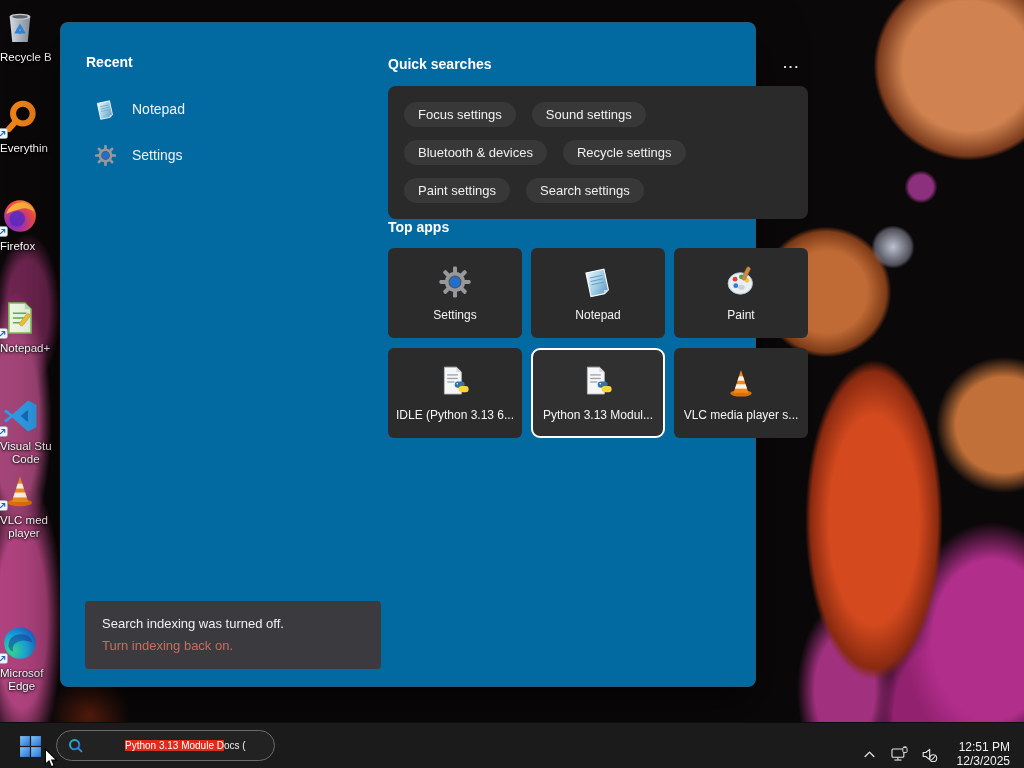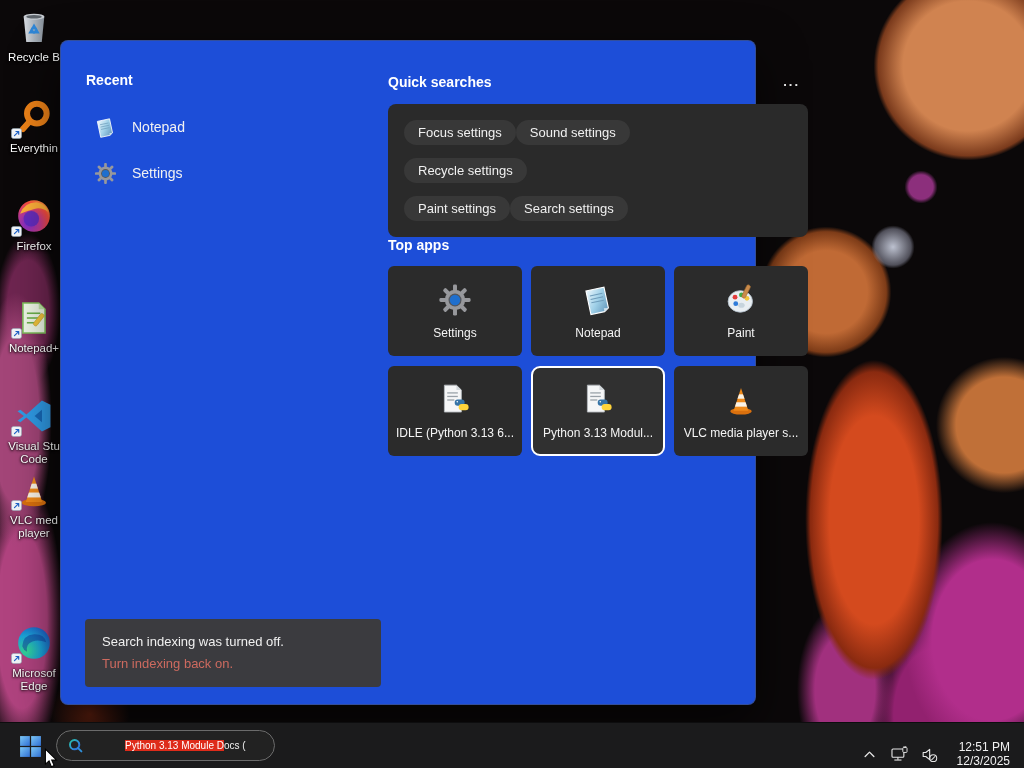--- a/index.html
+++ b/index.html
@@ -21,51 +21,51 @@
       radial-gradient(ellipse 60px 110px at 845px 690px, #a1307e 0 50%, transparent 80%),
       radial-gradient(ellipse 42px 150px at 16px 420px, #a34578 0 55%, transparent 85%),
       radial-gradient(ellipse 48px 170px at 22px 620px, #b0437f 0 52%, transparent 85%),
       radial-gradient(ellipse 38px 90px at 28px 310px, #6e2550 0 55%, transparent 85%),
       radial-gradient(circle 55px at 90px 714px, rgba(205,62,22,.45), transparent 72%),
       #0b0809;
   }
 
   
   .dicon { position:absolute; left:0; width:68px; display:flex; flex-direction:column;
-    align-items:center; z-index:2; cursor:default; }
+    align-items:flex-start; z-index:2; cursor:default; }
   .dicon .iwrap { position:relative; width:40px; height:42px; display:flex;
     align-items:center; justify-content:center; }
   .dicon .iwrap svg.main { width:38px; height:38px; }
   .dicon .badge { position:absolute; left:-3px; bottom:0; width:11px; height:11px; }
   .dicon .lbl { margin-top:3px; font-size:11.5px; line-height:13px; text-align:center;
     color:#fff; text-shadow:0 1px 3px rgba(0,0,0,.95), 0 0 2px rgba(0,0,0,.8);
     white-space:nowrap; }
   .dicon .lbl span { display:block; }
 
   
-  #panel { position:absolute; left:60px; top:40px; width:696px; height:665px;
-    background:#1d4ed8; border:1px solid rgba(80,80,80,.45); border-radius:8px;
+  #panel { position:absolute; left:60px; top:22px; width:696px; height:665px;
+    background:#0369a1; border:1px solid rgba(80,80,80,.45); border-radius:8px;
     box-shadow:0 18px 48px rgba(0,0,0,.65); z-index:5; }
 
   .sec-heading { font-size:14px; font-weight:700; color:#fff; }
 
   #recent-col { position:absolute; left:25px; top:31px; width:270px; }
   .recent-item { display:flex; align-items:center; gap:15px; height:46px;
     padding-left:8px; border-radius:6px; cursor:pointer; }
   .recent-item svg { width:23px; height:23px; }
   .recent-item .rlbl { font-size:14px; color:#f2f2f2; }
   #recent-col .sec-heading { margin-bottom:16px; }
 
   #right-col { position:absolute; left:327px; top:31px; width:420px; }
   #qs-header { display:flex; align-items:center; justify-content:space-between; }
   #qs-more { font-size:13px; font-weight:700; letter-spacing:2px; color:#e8e8e8;
     padding:2px 8px; border-radius:4px; cursor:pointer; }
   #qs-card { margin-top:13px; background:#2a2a2a; border-radius:8px; padding:16px;
     display:flex; flex-direction:column; gap:13px; }
-  .pill-row { display:flex; }
+  .pill-row { display:flex; gap:16px; }
   .pill { background:#383838; border-radius:14px; padding:5px 14px; font-size:13px;
     color:#f0f0f0; white-space:nowrap; cursor:pointer; }
 
   #topapps-heading { }
   #tiles { margin-top:13px; display:grid; grid-template-columns:repeat(3,134px);
     grid-auto-rows:90px; gap:10px 9px; }
   .tile { background:#2b2b2b; border-radius:6px; display:flex; flex-direction:column;
     align-items:center; justify-content:center; gap:9px; cursor:pointer; }
   .tile svg { width:34px; height:34px; }
   .tile .tlbl { font-size:12px; color:#f5f5f5; max-width:122px; white-space:nowrap;
@@ -402,20 +402,21 @@
       <div id="qs-header">
         <div class="sec-heading">Quick searches</div>
         <div id="qs-more">...</div>
       </div>
       <div id="qs-card">
         <div class="pill-row">
           <div class="pill">Focus settings</div>
           <div class="pill">Sound settings</div>
         </div>
         <div class="pill-row">
+          <div class="pill">Bluetooth &amp; devices</div>
           <div class="pill">Recycle settings</div>
         </div>
         <div class="pill-row">
           <div class="pill">Paint settings</div>
           <div class="pill">Search settings</div>
         </div>
       </div>
 
       <div class="sec-heading" id="topapps-heading">Top apps</div>
       <div id="tiles">

